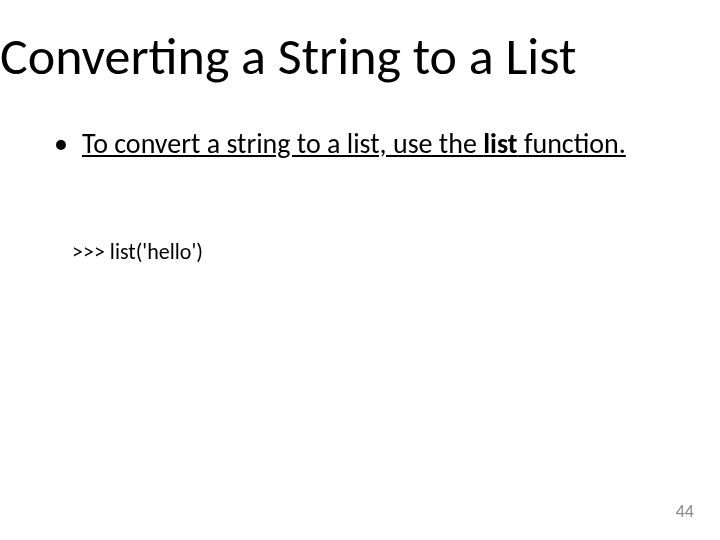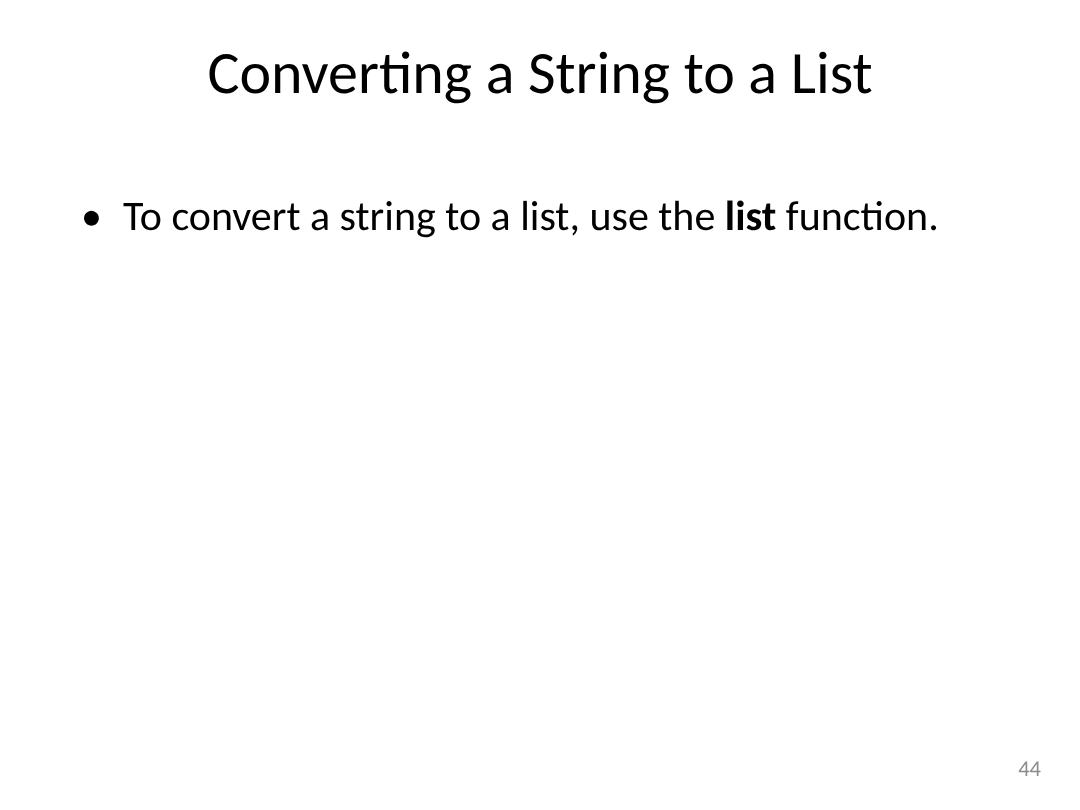--- a/index.html
+++ b/index.html
@@ -17,42 +17,42 @@
     width: 720px;
     height: 540px;
     position: relative;
     box-sizing: border-box;
   }
   .title {
     position: absolute;
     top: 24px;
     left: 0;
     width: 720px;
-    text-align: center;
-    font-size: 40px;
+    font-size: 52px;
     font-weight: 400;
     letter-spacing: 0px;
   }
   .body {
     position: absolute;
     top: 128px;
     left: 48px;
     right: 60px;
     font-size: 28px;
     line-height: 1.15;
   }
   ul.bullets {
     list-style: none;
     margin: 0;
     padding: 0;
   }
   ul.bullets > li {
     position: relative;
     padding-left: 34px;
     margin-bottom: 12px;
+    text-decoration: underline;
   }
   ul.bullets > li::before {
     content: "•";
     position: absolute;
     left: 6px;
     top: 0;
     font-size: 28px;
     line-height: 1.15;
   }
   .bold { font-weight: 700; }
@@ -61,37 +61,38 @@
     top: 238px;
     left: 72px;
     font-size: 22px;
     line-height: 1.25;
     font-family: Calibri, "Segoe UI", Arial, sans-serif;
   }
   .page-number {
     position: absolute;
     right: 26px;
     bottom: 18px;
-    font-size: 15px;
+    font-size: 18px;
     color: #8c8c8c;
   }
 </style>
 </head>
 <body>
 
 <div class="slide">
 
   <div class="title">Converting a String to a List</div>
 
   <div class="body">
     <ul class="bullets">
       <li>
         <span>To convert a string to a list, use the </span><span class="bold">list</span><span> function.</span>
       </li>
     </ul>
   </div>
 
   <div class="code-block">
+    <div>&gt;&gt;&gt; list('hello')</div>
   </div>
 
   <div class="page-number">44</div>
 
 </div>
 
 </body></html>

